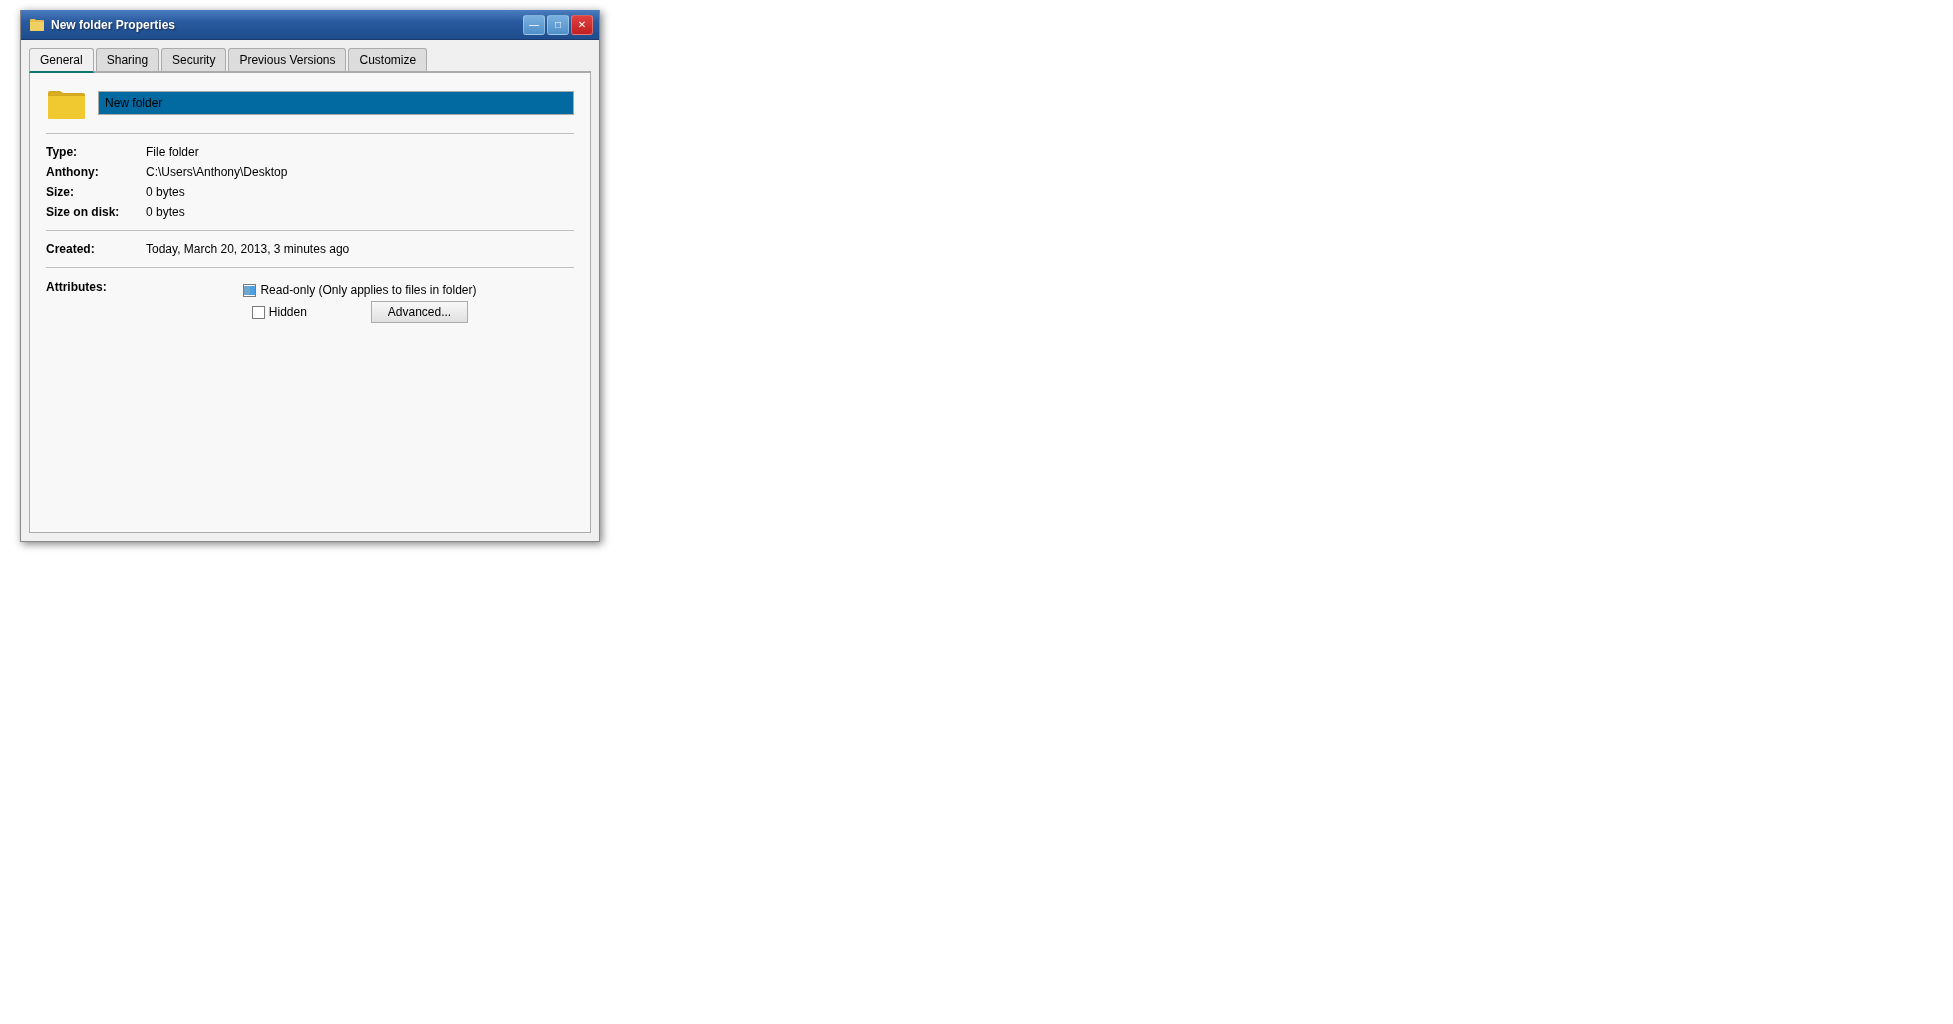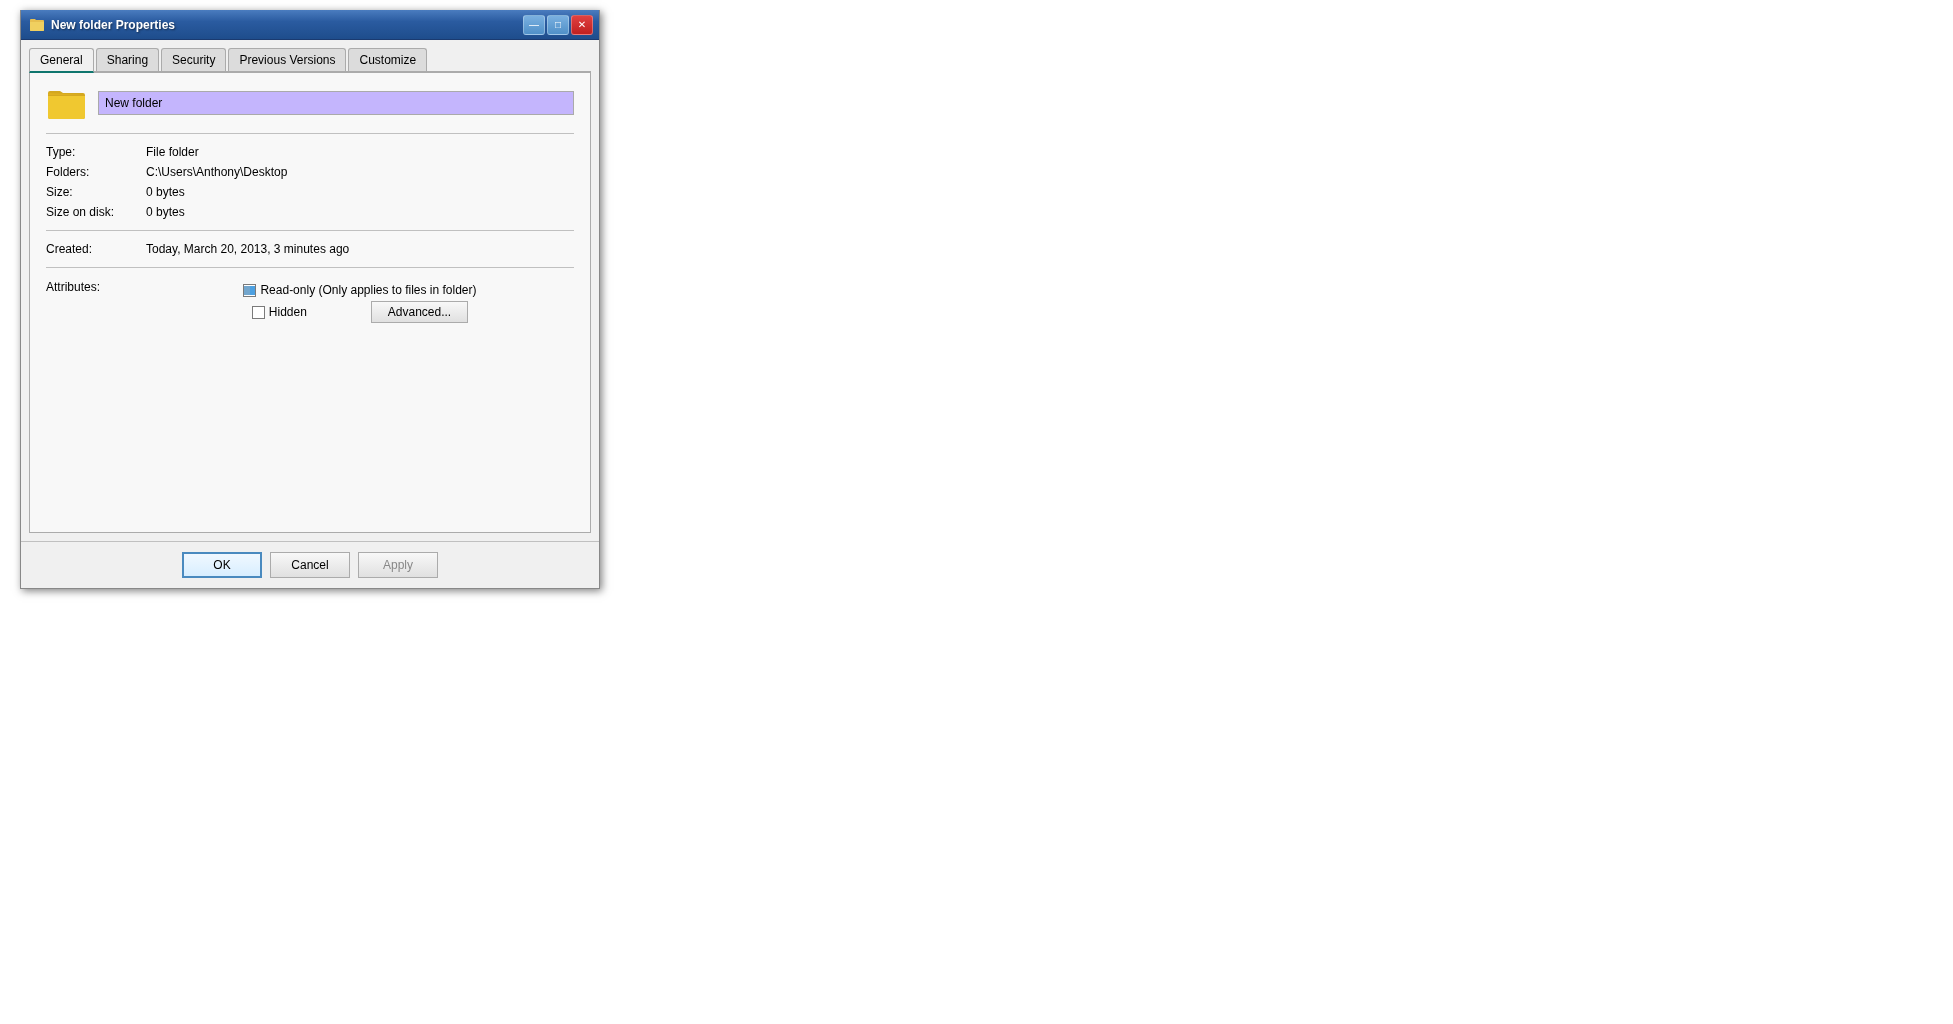--- a/index.html
+++ b/index.html
@@ -128,21 +128,21 @@
       display: flex;
       align-items: center;
       gap: 12px;
       margin-bottom: 12px;
     }
 
     .folder-name-input {
       flex: 1;
       padding: 3px 6px;
       border: 1px solid #aaa;
-      background: #c4b5fd;
+      background: #0369a1;
       font-size: 12px;
       height: 24px;
     }
 
     .separator {
       border: none;
       border-top: 1px solid #c0c0c0;
       margin: 8px 0;
     }
 
@@ -153,21 +153,21 @@
 
     .info-table tr td {
       padding: 3px 0;
       vertical-align: top;
       font-size: 12px;
     }
 
     .info-table tr td:first-child {
       width: 100px;
       color: #000;
-      font-weight: normal;
+      font-weight: bold;
     }
 
     .info-table tr td:last-child {
       color: #000;
     }
 
     .attributes-section {
       margin-top: 4px;
     }
 
@@ -296,21 +296,21 @@
 
         <hr class="separator">
 
         <table class="info-table">
           <tbody>
               <tr>
             <td>Type:</td>
             <td>File folder</td>
           </tr>
           <tr>
-            <td>Folders:</td>
+            <td>Anthony:</td>
             <td>C:\Users\Anthony\Desktop</td>
           </tr>
           <tr>
             <td>Size:</td>
             <td>0 bytes</td>
           </tr>
           <tr>
             <td>Size on disk:</td>
             <td>0 bytes</td>
           </tr>
@@ -349,20 +349,15 @@
                 </div>
               </div>
             </td>
           </tr>
         </tbody>
           </table>
 
       </div>
     </div>
 
-    <div class="dialog-footer">
-      <button class="footer-btn ok-btn">OK</button>
-      <button class="footer-btn">Cancel</button>
-      <button class="footer-btn apply-btn" disabled="">Apply</button>
-    </div>
   </div>
 
 </div>
 
 </body></html>

